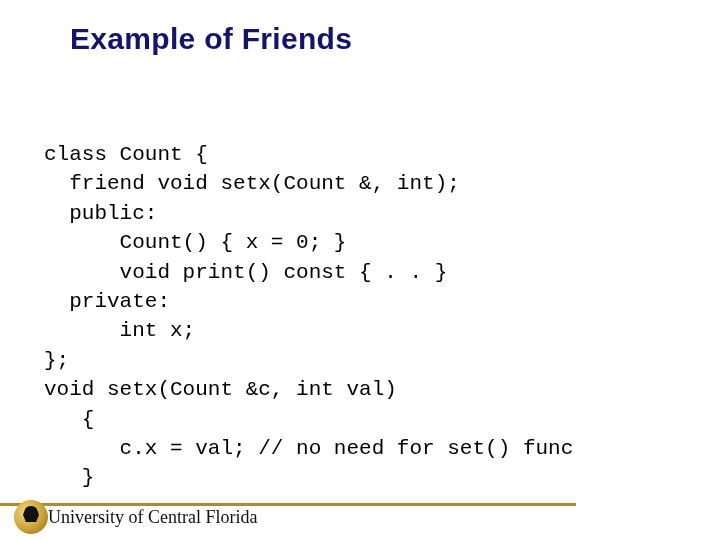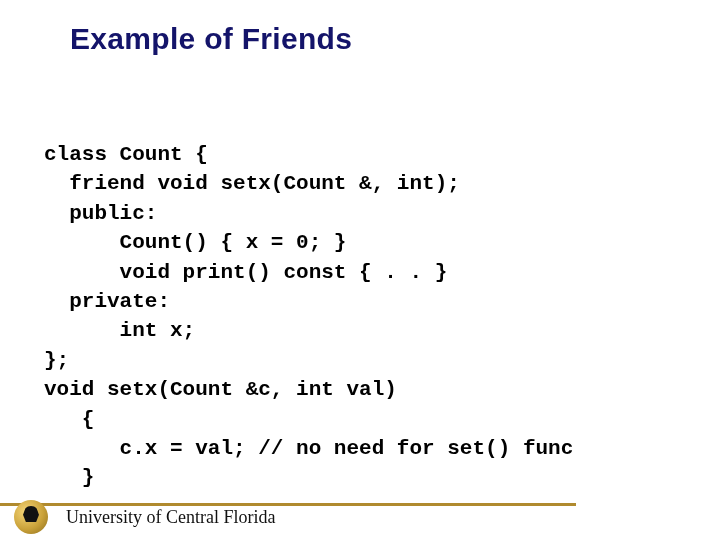--- a/index.html
+++ b/index.html
@@ -18,21 +18,21 @@
     font-weight: 900;
     color: #14146A;
     letter-spacing: 0.3px;
   }
   .code-block {
     position: absolute;
     top: 140px;
     left: 44px;
     right: 30px;
     font-family: "Courier New", Courier, monospace;
-    font-weight: bold;
+    font-weight: normal;
     font-size: 21px;
     line-height: 1.4;
     color: #000;
     white-space: pre;
   }
   .footer {
     position: absolute;
     left: 0;
     right: 0;
     bottom: 0;
@@ -43,21 +43,21 @@
     left: 0; right: 0; bottom: 34px;
     height: 3px;
     background: #b08a2e;
   }
   .footer-logo {
     position: absolute;
     left: 14px;
     bottom: 6px;
     display: flex;
     align-items: center;
-    gap: 18px;
+    gap: 0;
     color: #222;
   }
   .seal {
     width: 34px;
     height: 34px;
     border-radius: 50%;
     background: radial-gradient(circle at 35% 35%, #f6d678 0%, #caa23a 55%, #8a6a18 100%);
     position: relative;
   }
   .seal::after {

